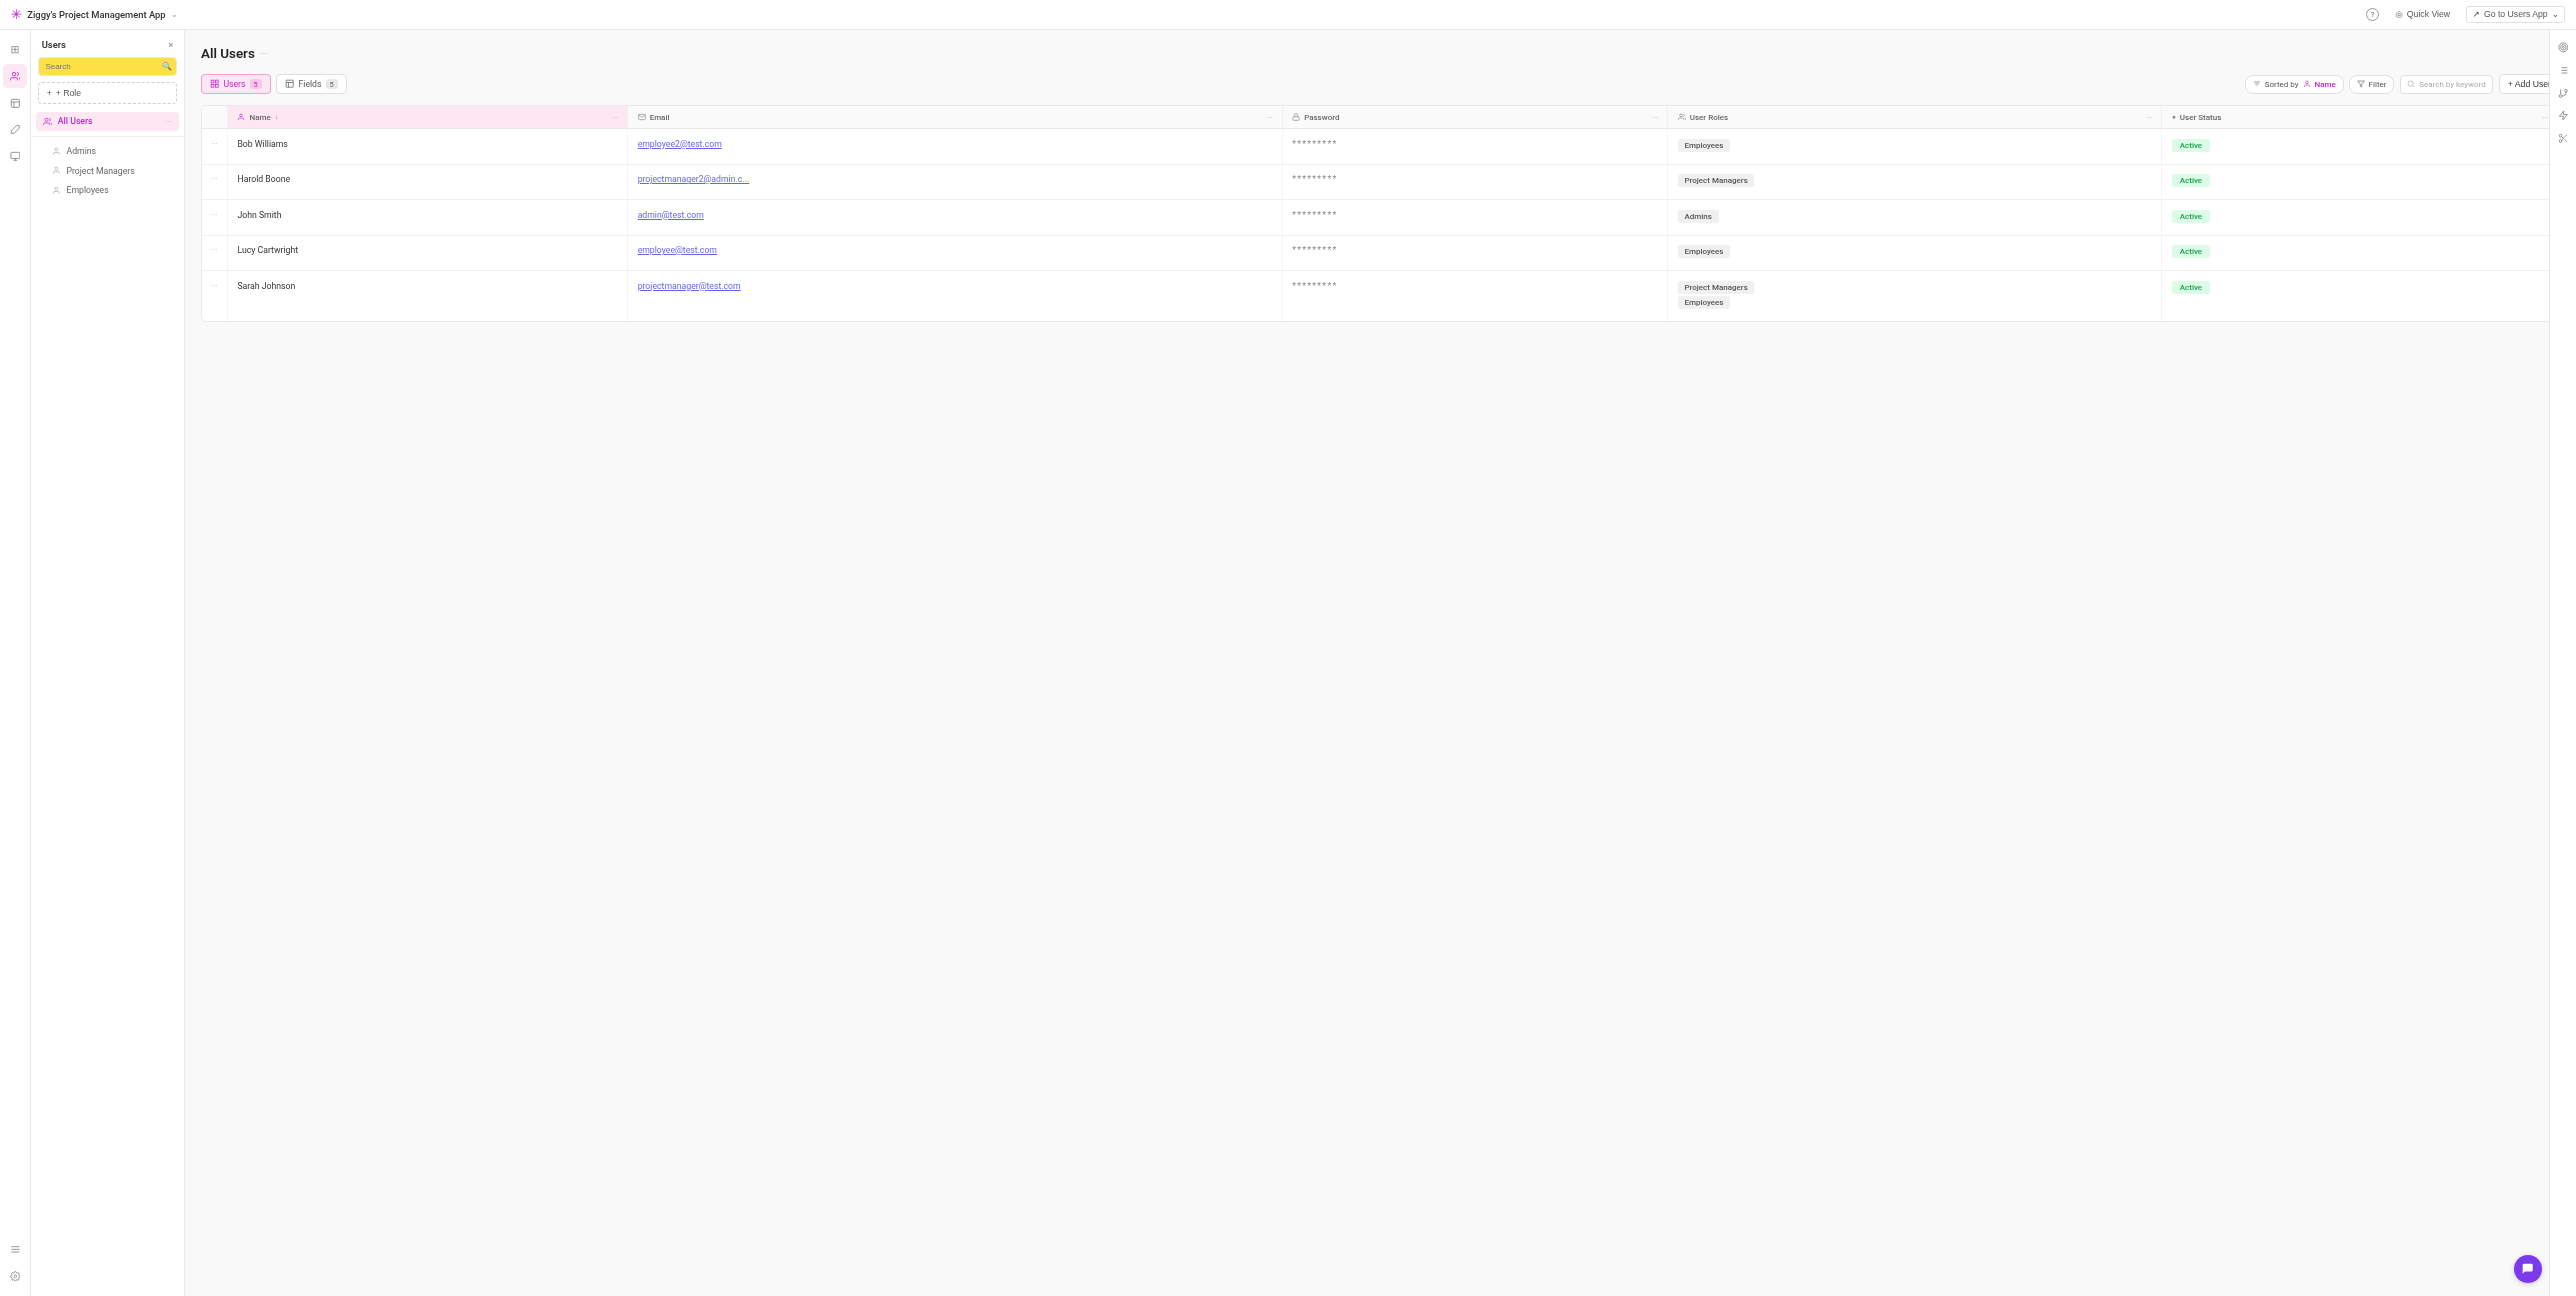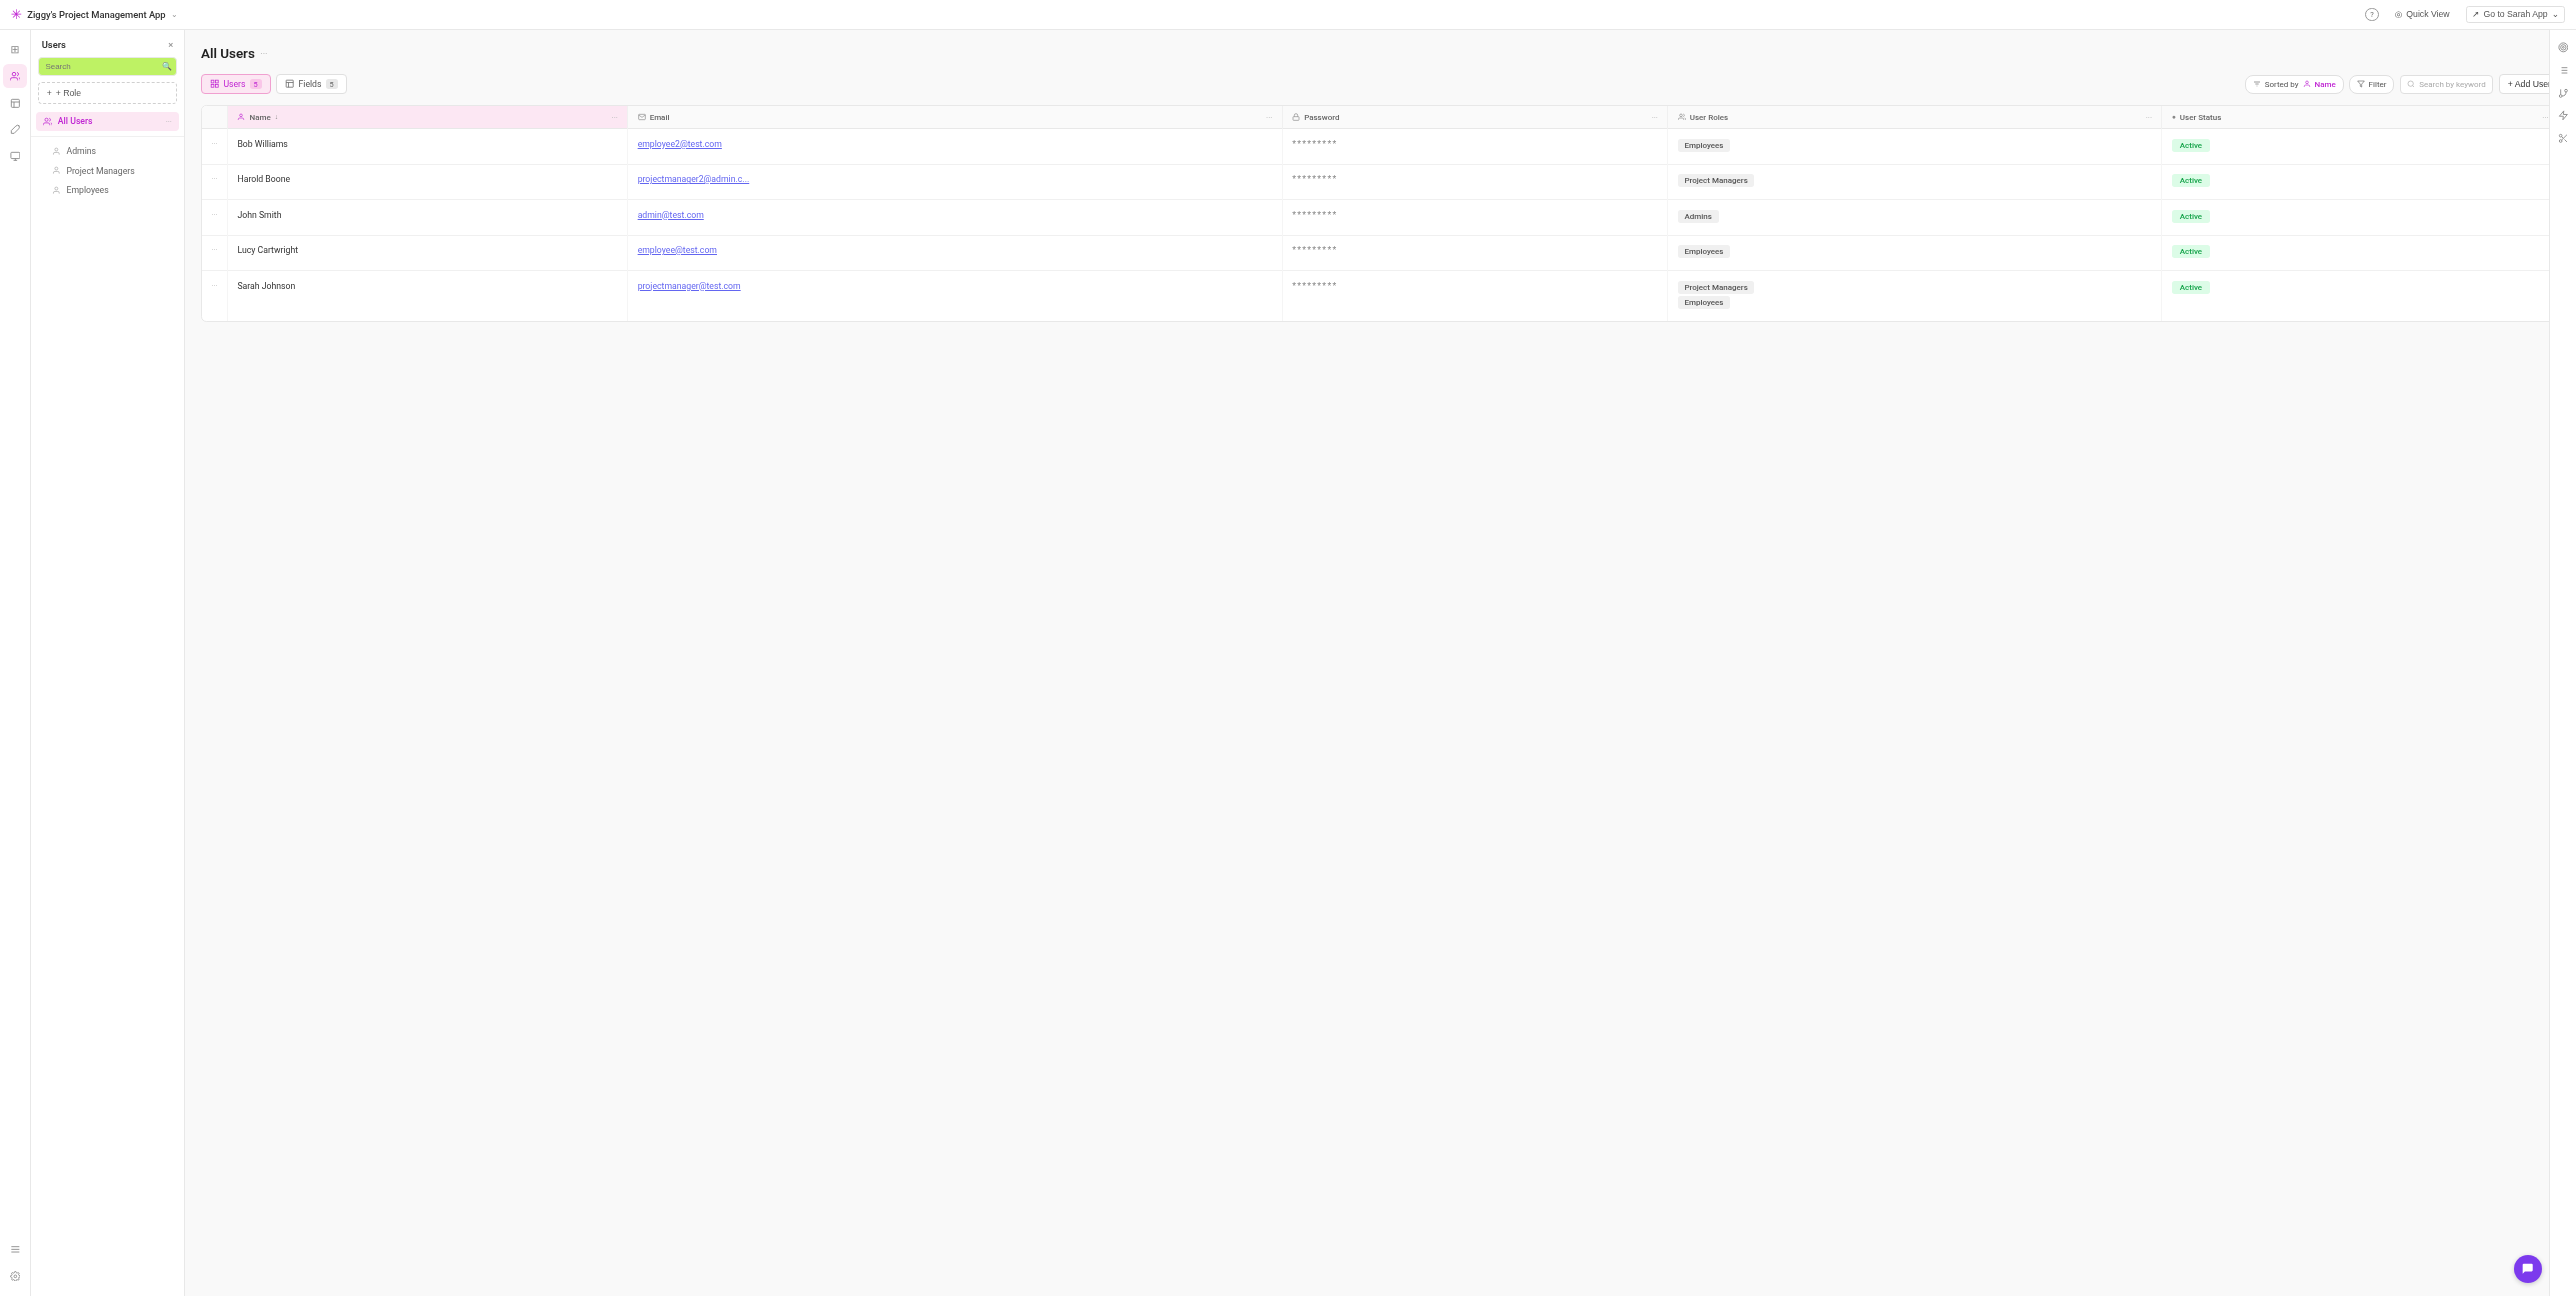--- a/index.html
+++ b/index.html
@@ -44,21 +44,21 @@
     .sidebar-header {
       display: flex; align-items: center; justify-content: space-between;
       padding: 9.4px 10.7px 6.7px; font-weight: 600; font-size: 9.4px; color: #333;
     }
     .sidebar-search {
       margin: 0 6.7px 6.7px; position: relative;
     }
     .sidebar-search input {
       width: 100%; padding: 4px 20px 4px 6.7px; border: 0.7px solid #e8e8e8;
       border-radius: 4px; font-size: 8px; color: #555; outline: none;
-      background: #bef264;
+      background: #fde047;
     }
     .sidebar-search .search-icon { position: absolute; right: 5.4px; top: 50%; transform: translateY(-50%); color: #aaa; font-size: 8px; }
     .add-role-btn {
       margin: 0 6.7px 8px; padding: 4.7px 8px; border: 0.7px dashed #d0d0d0;
       border-radius: 4px; background: none; cursor: pointer; font-size: 8.7px;
       color: #555; display: flex; align-items: center; gap: 4px; width: calc(100% - 13.4px);
     }
     .sidebar-nav { display: flex; flex-direction: column; gap: 1.3px; padding: 0 5.4px; }
     .sidebar-nav-item {
       display: flex; align-items: center; gap: 5.4px; padding: 4.7px 6.7px;
@@ -192,21 +192,21 @@
     <span class="chevron-icon">⌄</span>
   </div>
   <div class="topbar-right">
     <div class="help-icon">?</div>
     <button class="topbar-btn">
       <span>◎</span>
       <span>Quick View</span>
     </button>
     <button class="topbar-btn live">
       <span>↗</span>
-      <span>Go to Sarah App</span>
+      <span>Go to Users App</span>
       <span>⌄</span>
     </button>
   </div>
 </div>
 
 <div class="icon-sidebar">
   <div class="icon-sidebar-item">⊞</div>
   <div class="icon-sidebar-item active">
     <svg width="10.7" height="10.7" viewBox="0 0 24 24" fill="none" stroke="#c026d3" stroke-width="2">
       <path d="M17 21v-2a4 4 0 0 0-4-4H5a4 4 0 0 0-4 4v2"></path>

